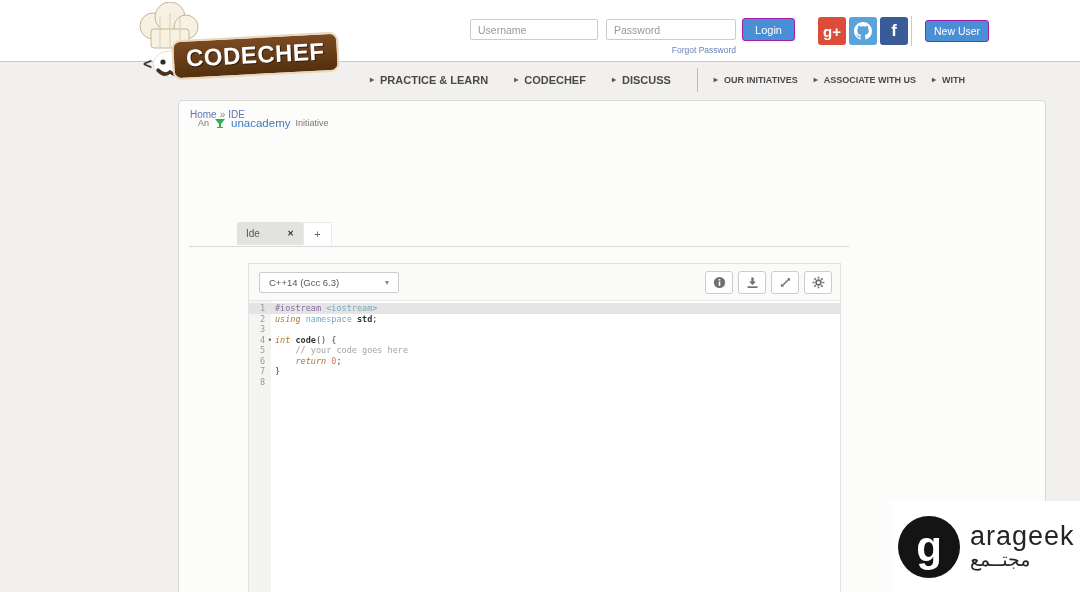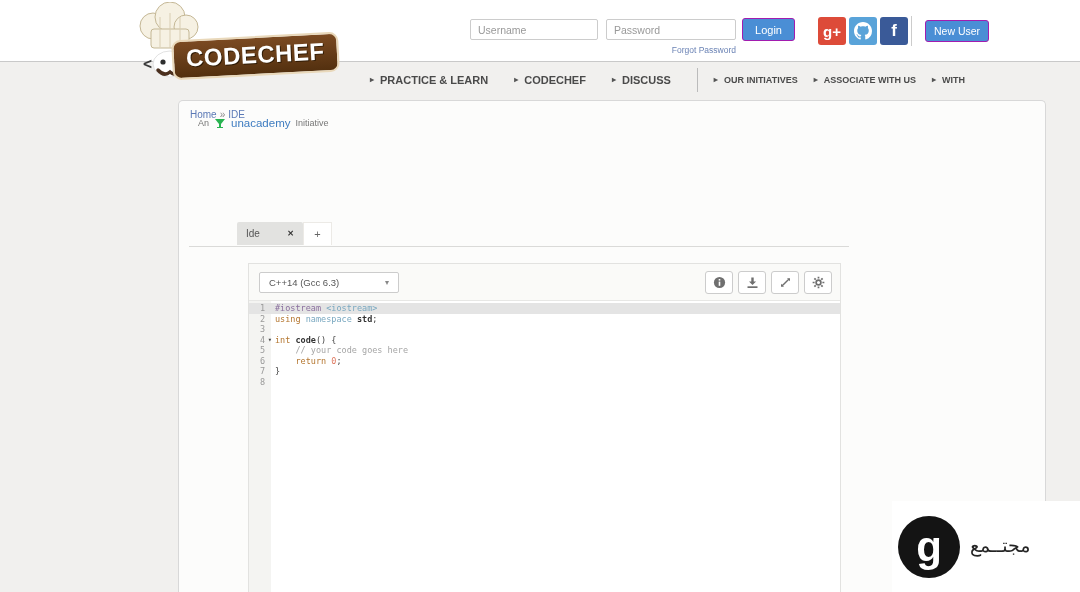--- a/index.html
+++ b/index.html
@@ -75,21 +75,21 @@
 
   .editor { position:relative; z-index:0; height:291px; background:#fff; overflow:hidden; padding-top:2px; }
   .editor::before { content:''; position:absolute; left:0; top:0; width:22px; height:100%; background:#f4f4f2; z-index:-1; }
   .code-row { display:flex; height:10.5px; line-height:10.5px; font-family:"DejaVu Sans Mono", monospace; font-size:8.5px; }
   .code-row.active { background:#e4e4e4; }
   .gutter-cell { width:22px; flex:0 0 22px; color:#9a9a9a; text-align:right; padding-right:6px; position:relative; }
   .fold-caret { position:absolute; right:-1px; top:0; font-size:7px; color:#4a4a4a; }
   .code-cell { white-space:pre; color:#3f3f3f; padding-left:4px; }
   .tok-pre  { color:#8a6f9e; }
   .tok-type { color:#79a8c0; }
-  .tok-kw   { color:#b4762f; }
+  .tok-kw   { color:#b4762f;font-style:italic; }
   .tok-b    { color:#333; font-weight:bold; }
   .tok-com  { color:#a5a5a5; }
   .tok-num  { color:#de7960; }
 
   
   .watermark { position:absolute; left:892px; top:501px; width:188px; height:91px; background:#fff; z-index:6; display:flex; align-items:center; }
   .wm-circle { width:62px; height:62px; background:#141414; border-radius:50%; color:#fff; display:flex; align-items:center; justify-content:center; font-size:42px; font-weight:bold; margin-left:6px; flex:0 0 62px; }
   .wm-text { margin-left:10px; display:flex; flex-direction:column; }
   .wm-brand { font-size:27px; color:#242424; letter-spacing:1px; line-height:1; }
   .wm-arabic { font-size:19px; color:#242424; text-align:left; line-height:1.1; }
@@ -259,17 +259,18 @@
               <span class="code-cell"></span>
             </div>
           </div>
       </div>
     </div>
   </section>
 
   <div class="watermark">
     <div class="wm-circle">g</div>
     <div class="wm-text">
+      <span class="wm-brand">arageek</span>
       <span class="wm-arabic" dir="rtl">مجتــمع</span>
     </div>
   </div>
 
 </div>
 
 </body></html>

